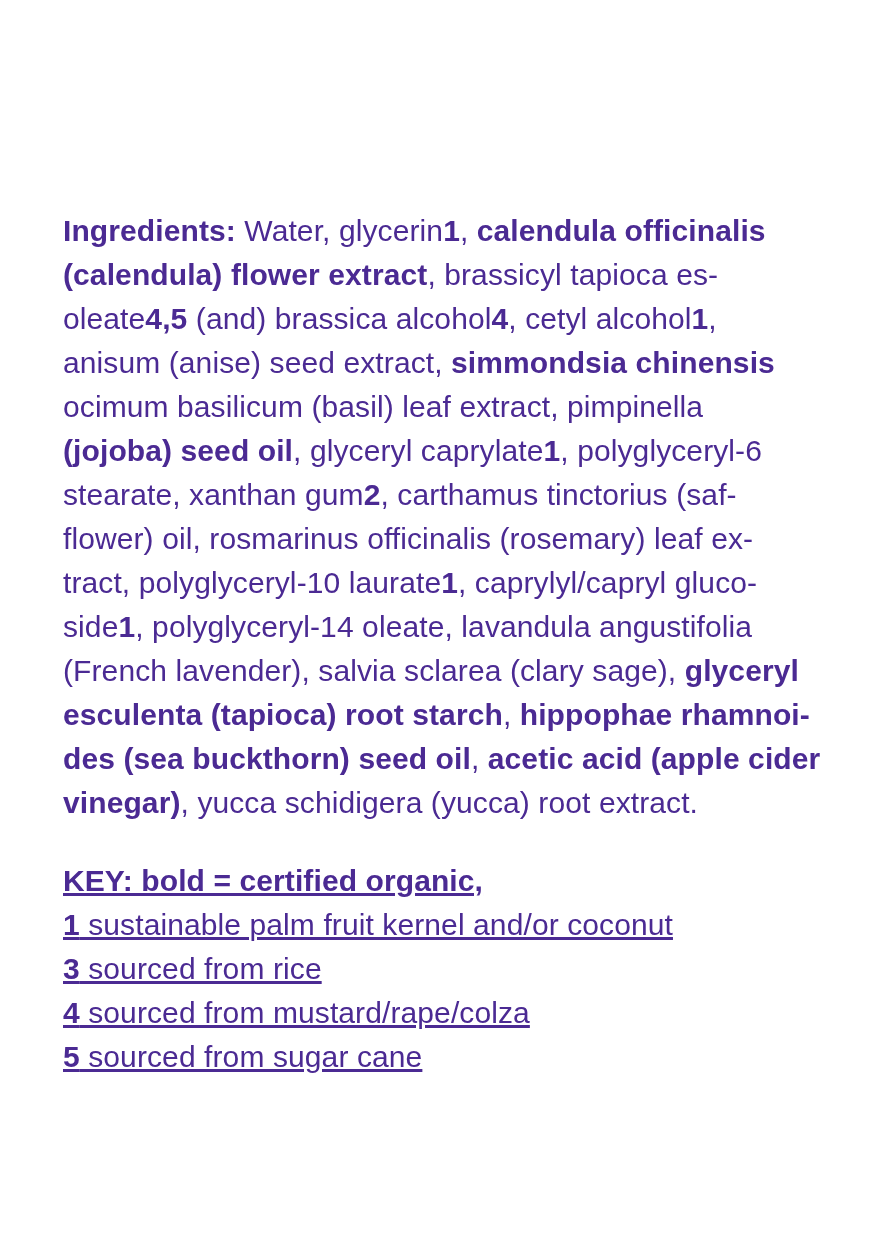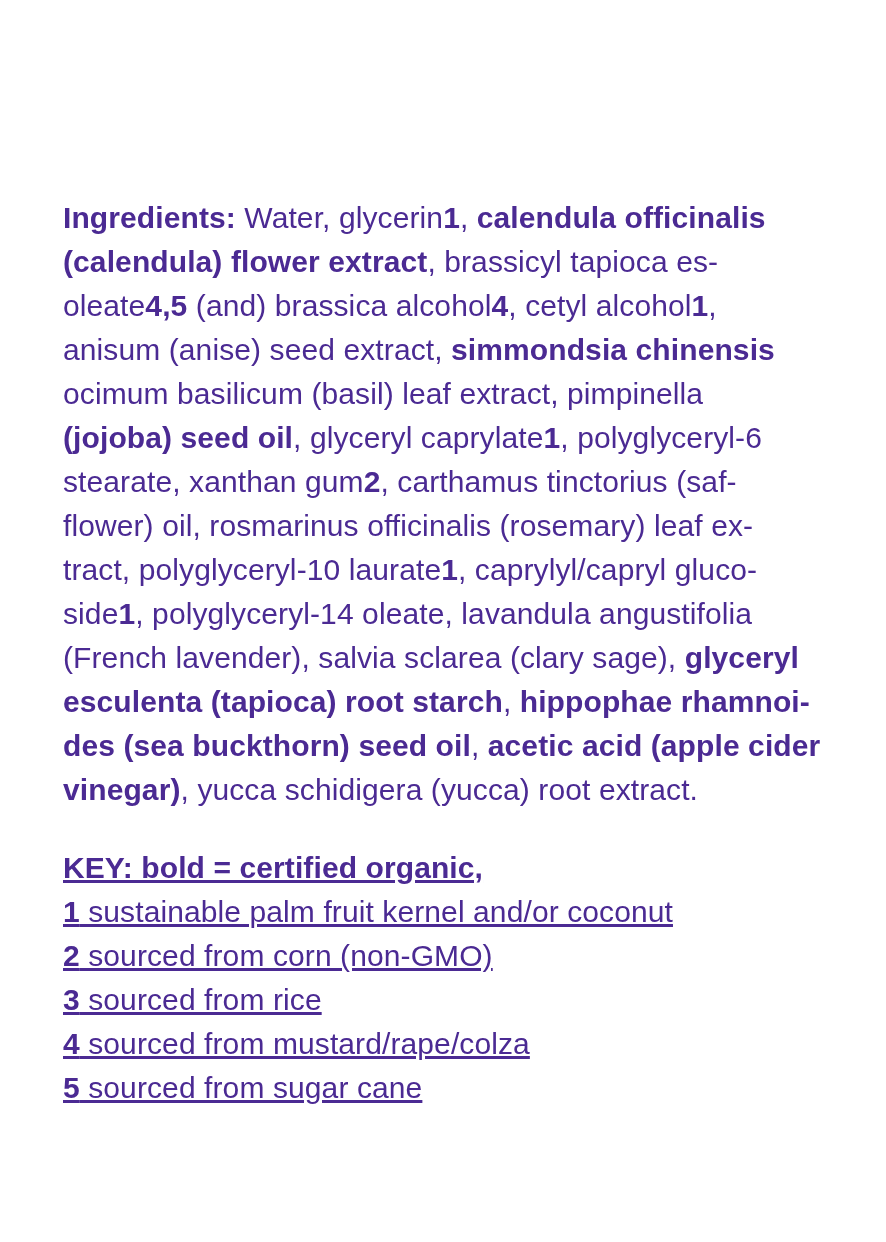--- a/index.html
+++ b/index.html
@@ -10,21 +10,21 @@
     width: 886px;
     height: 1242px;
     background: #ffffff;
     overflow: hidden;
     position: relative;
     font-family: "Liberation Sans", sans-serif;
   }
   .label-block {
     position: absolute;
     left: 63px;
-    top: 196px;
+    top: 209px;
     width: 800px;
     color: var(--ink, #4b2a93);
   }
   .text-group {
     font-size: 30px;
     line-height: 44px;
     letter-spacing: 0.1px;
     font-weight: 400;
   }
   .text-group .line {
@@ -54,18 +54,17 @@
       <div class="line"><span>tract, polyglyceryl-10 laurate</span><span class="b">1</span><span>, caprylyl/capryl gluco-</span></div>
       <div class="line"><span>side</span><span class="b">1</span><span>, polyglyceryl-14 oleate, lavandula angustifolia</span></div>
       <div class="line"><span>(French lavender), salvia sclarea (clary sage), </span><span class="b">glyceryl</span></div>
       <div class="line"><span class="b">esculenta (tapioca) root starch</span><span>, </span><span class="b">hippophae rhamnoi-</span></div>
       <div class="line"><span class="b">des (sea buckthorn) seed oil</span><span>, </span><span class="b">acetic acid (apple cider</span></div>
       <div class="line"><span class="b">vinegar)</span><span>, yucca schidigera (yucca) root extract.</span></div>
     </div>
   <div class="text-group key-section">
       <div class="line"><span class="b">KEY: bold = certified organic,</span></div>
       <div class="line"><span class="b">1</span><span> sustainable palm fruit kernel and/or coconut</span></div>
-      <div class="line"><span class="b">2</span><span> sourced from corn (non-GMO)</span></div>
       <div class="line"><span class="b">3</span><span> sourced from rice</span></div>
       <div class="line"><span class="b">4</span><span> sourced from mustard/rape/colza</span></div>
       <div class="line"><span class="b">5</span><span> sourced from sugar cane</span></div>
     </div>
 </div>
 
 </body></html>

